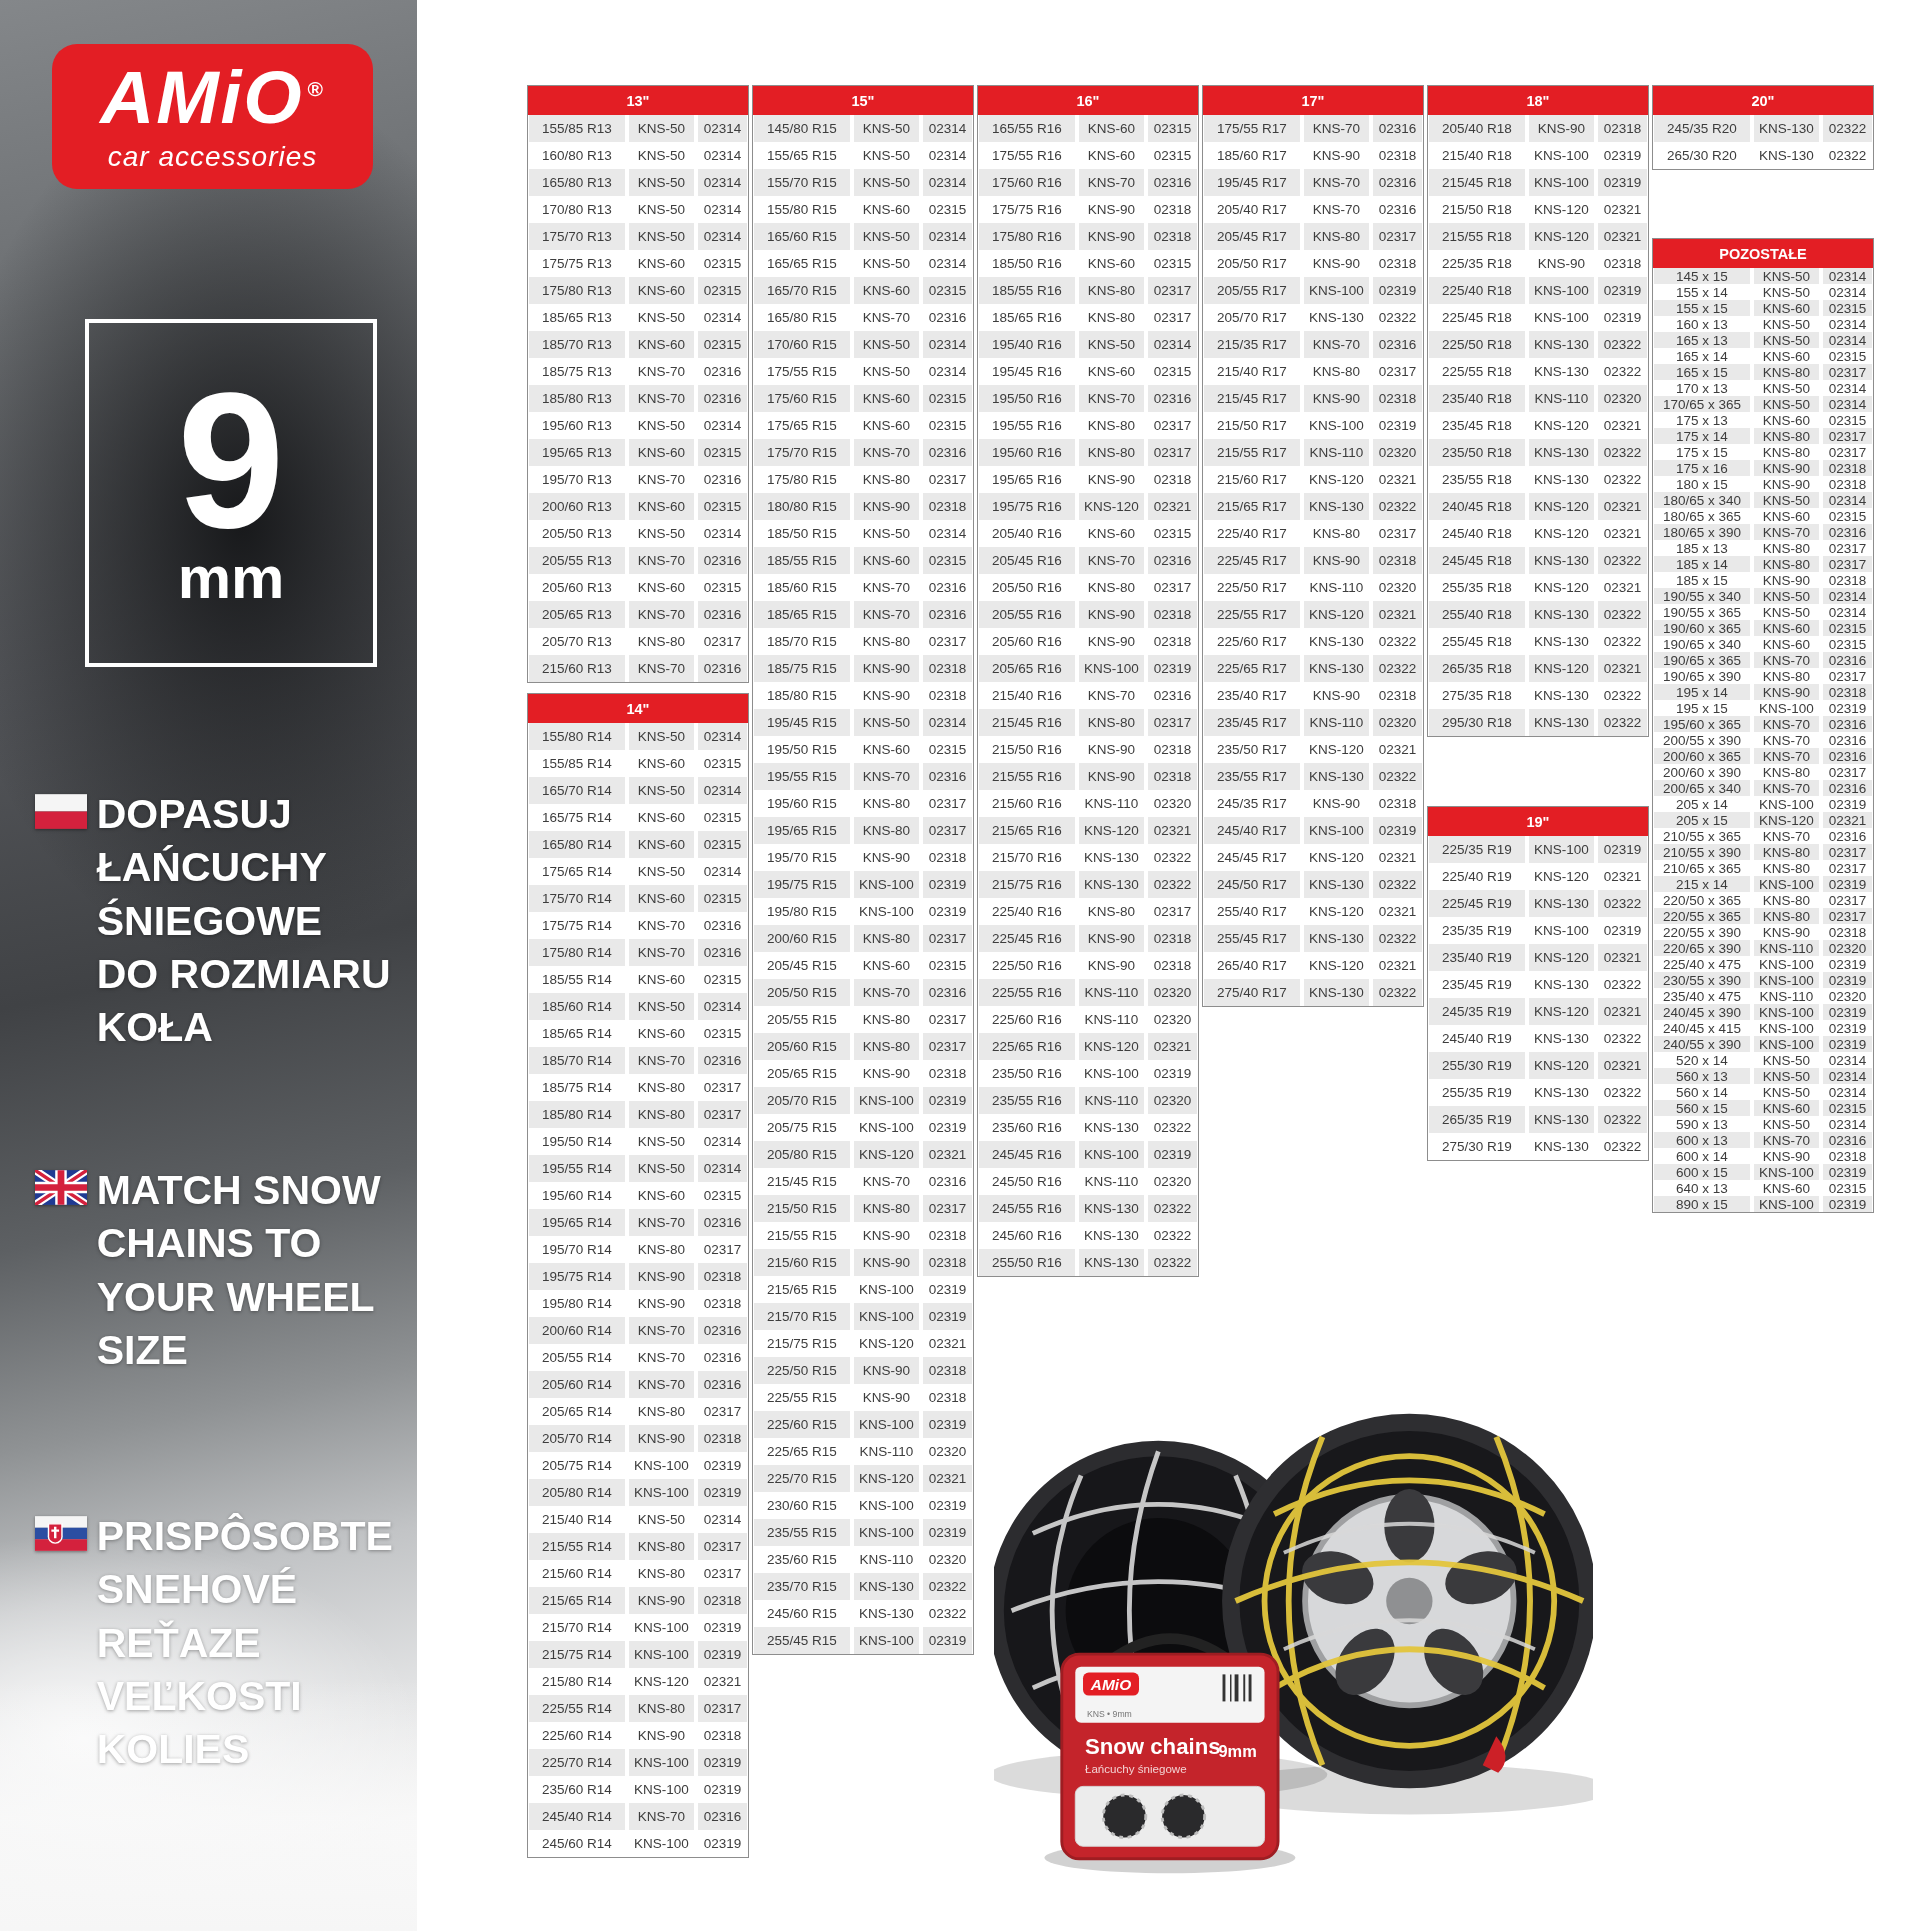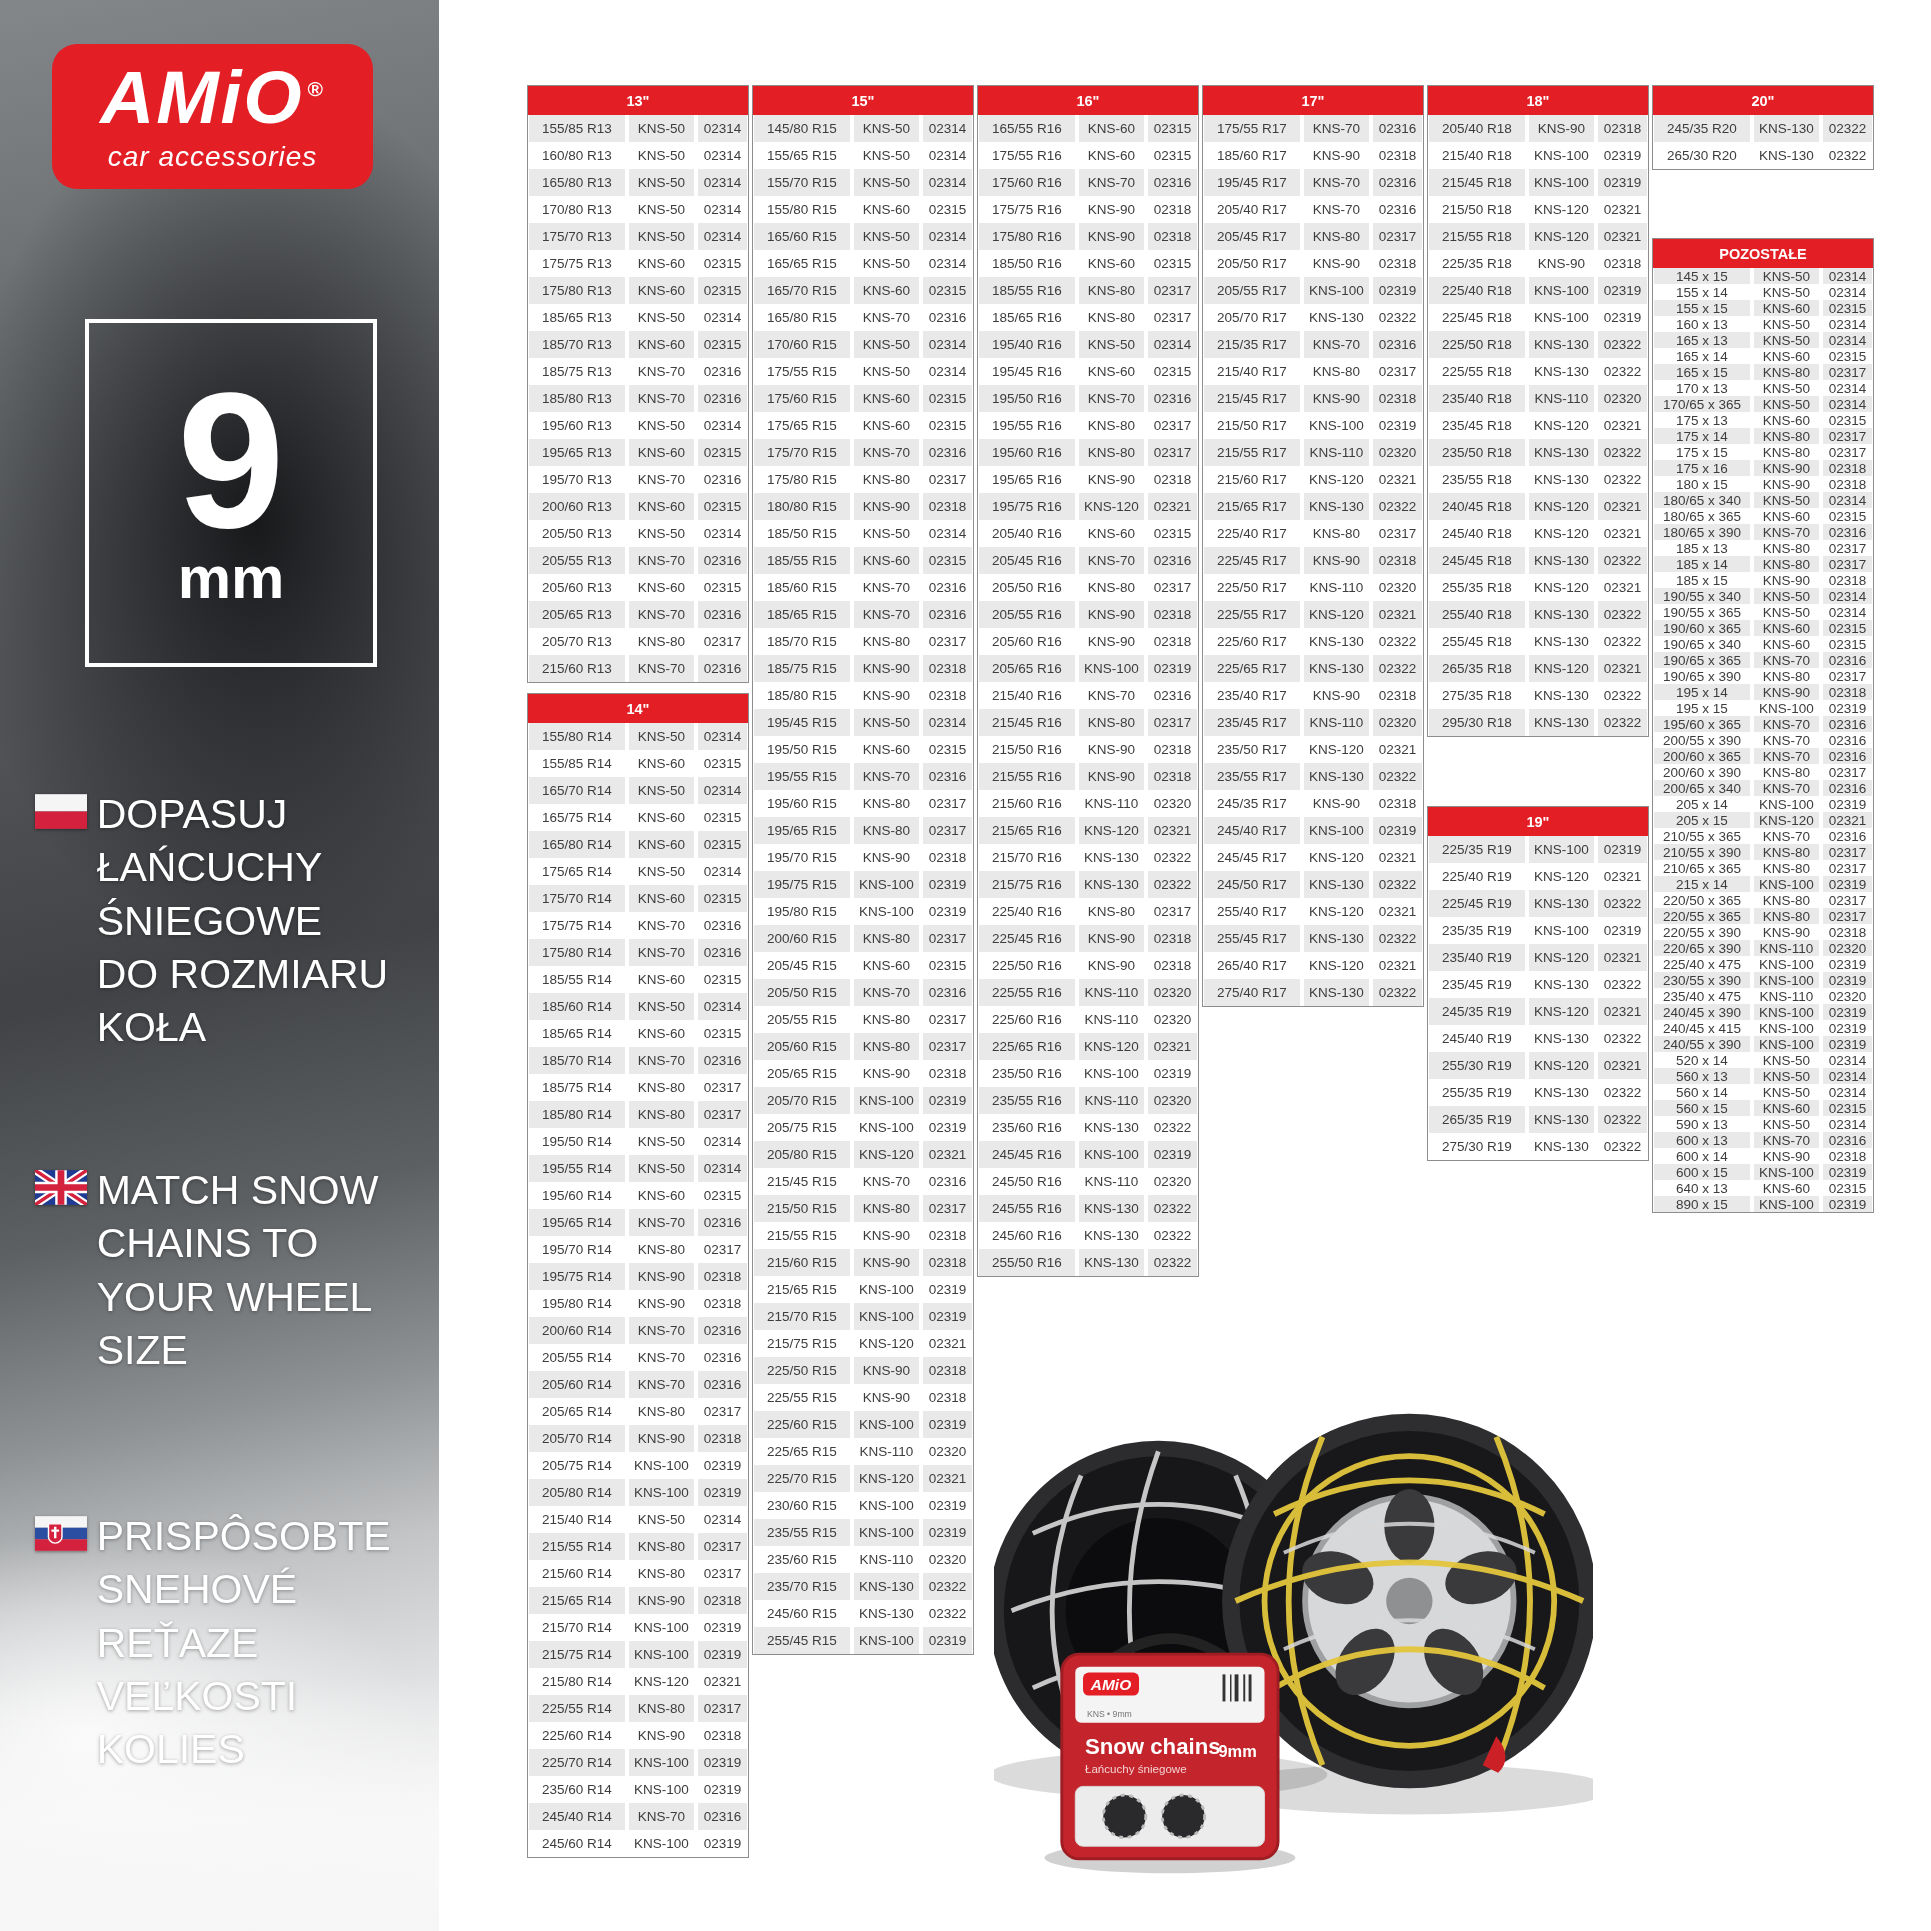--- a/index.html
+++ b/index.html
@@ -4,41 +4,41 @@
 <style>
   html,body{margin:0;padding:0;background:#fff;}
   .page{position:relative;width:1931px;height:1931px;background:#ffffff;overflow:hidden;
         font-family:"Liberation Sans",sans-serif;}
 
   
   .photo{position:absolute;left:0;top:0;width:417px;height:1931px;
     background:
       radial-gradient(ellipse 415px 618px at 58% 27%, rgba(18,19,21,0.92), rgba(18,19,21,0) 72%),
       radial-gradient(ellipse 483px 290px at 20% 90%, rgba(255,255,255,0.85), rgba(255,255,255,0) 70%),
-      linear-gradient(168deg,#84878a 0%,#6b6e71 16%,#54565a 34%,#404245 50%,#5d6063 62%,#8f9294 72%,#c2c4c6 80%,#e2e3e4 88%,#f4f4f4 95%,#fbfbfb 100%); padding-left: 22px;}
+      linear-gradient(168deg,#84878a 0%,#6b6e71 16%,#54565a 34%,#404245 50%,#5d6063 62%,#8f9294 72%,#c2c4c6 80%,#e2e3e4 88%,#f4f4f4 95%,#fbfbfb 100%);}
   .snow{position:absolute;left:0;bottom:0;width:100%;height:251px;
       background:linear-gradient(180deg,rgba(250,250,250,0) 0%,rgba(250,250,250,0.75) 55%,#f6f6f6 100%);}
 
   
   .logo{position:absolute;left:52px;top:44px;width:321px;height:145px;background:#e31e24;
         border-radius:25px;color:#fff;display:flex;flex-direction:column;align-items:center;justify-content:center;}
   .logo .nm{font-size:75px;font-weight:bold;font-style:italic;letter-spacing:1.9px;line-height:1;}
   .logo .nm sup{font-size:21px;font-style:normal;vertical-align:27px;margin-left:3.9px;}
   .logo .tg{font-size:28px;font-style:italic;letter-spacing:1px;margin-top:5.8px;text-align:right;}
 
   
   .badge{position:absolute;left:85px;top:319px;width:284px;height:340px;border:4.8px solid #ffffff;
          display:flex;flex-direction:column;align-items:center;justify-content:center;color:#fff;}
   .badge .v{font-size:193px;font-weight:bold;line-height:0.85;}
   .badge .u{font-size:60px;font-weight:bold;line-height:1;margin-top:5.8px;}
 
   
   .lang{position:absolute;left:35px;width:377px;display:flex;align-items:flex-start;gap:9.7px;}
   .lang .flag{flex:0 0 auto;width:52px;height:35px;margin-top:5.8px;box-shadow:0 1px 2.9px rgba(0,0,0,.4);}
-  .lang .txt{font-size:41px;font-weight:normal;color:#ffffff;line-height:1.30;white-space:pre-line;
+  .lang .txt{font-size:41px;font-weight:bold;color:#ffffff;line-height:1.30;white-space:pre-line;
              text-shadow:0 1px 3.9px rgba(0,0,0,.35);}
   .lang-pl{top:788px}.lang-en{top:1164px}.lang-sk{top:1510px}
 
   
   .tbl{position:absolute;width:222px;background:#ffffff;border:1px solid #8d8d8d;box-sizing:border-box;}
   .thead{height:29px;background:#e31e24;color:#fff;font-weight:bold;font-size:14.5px;
          display:flex;align-items:center;justify-content:center;}
   .trow{display:flex;gap:3.9px;height:27px;padding:0 1px;box-sizing:border-box;}
   .tbl-poz .trow{height:16px;}
   .tc{display:flex;align-items:center;justify-content:center;font-size:13.5px;color:#3d3d3d;background:#ffffff;}

